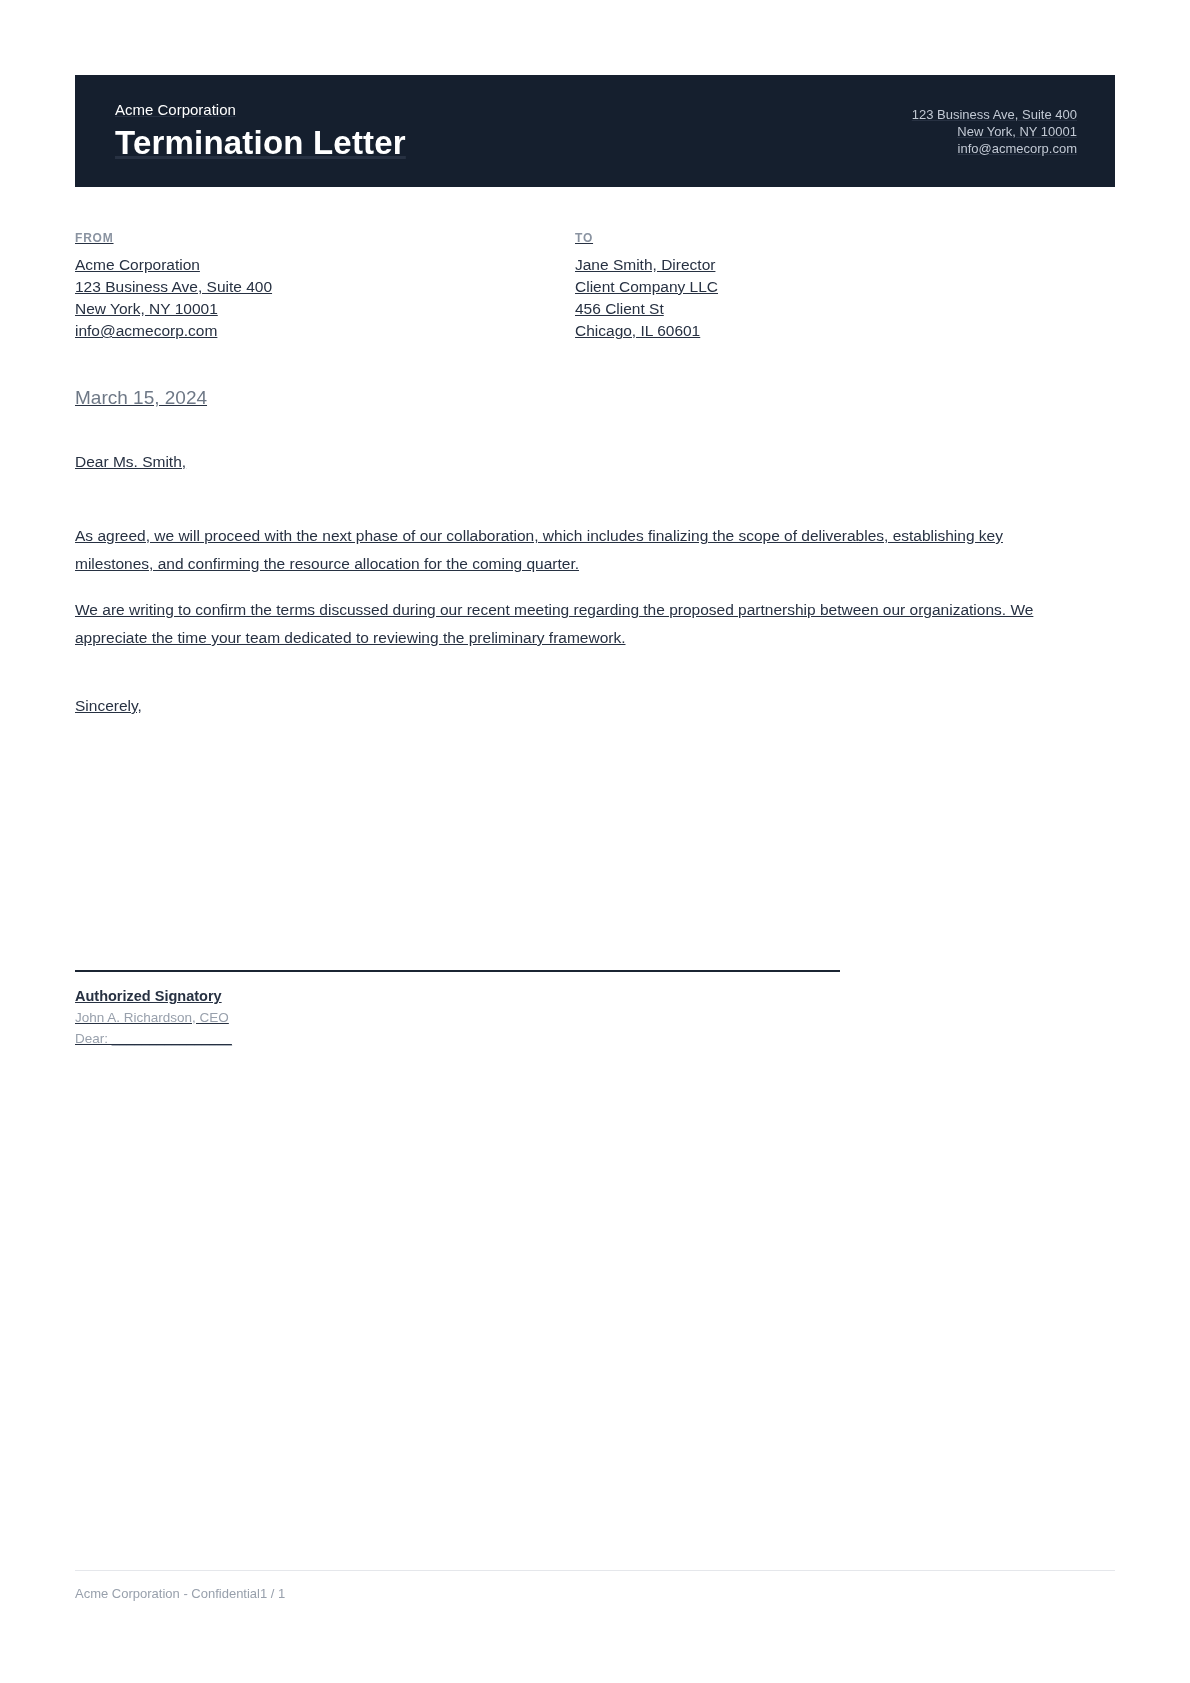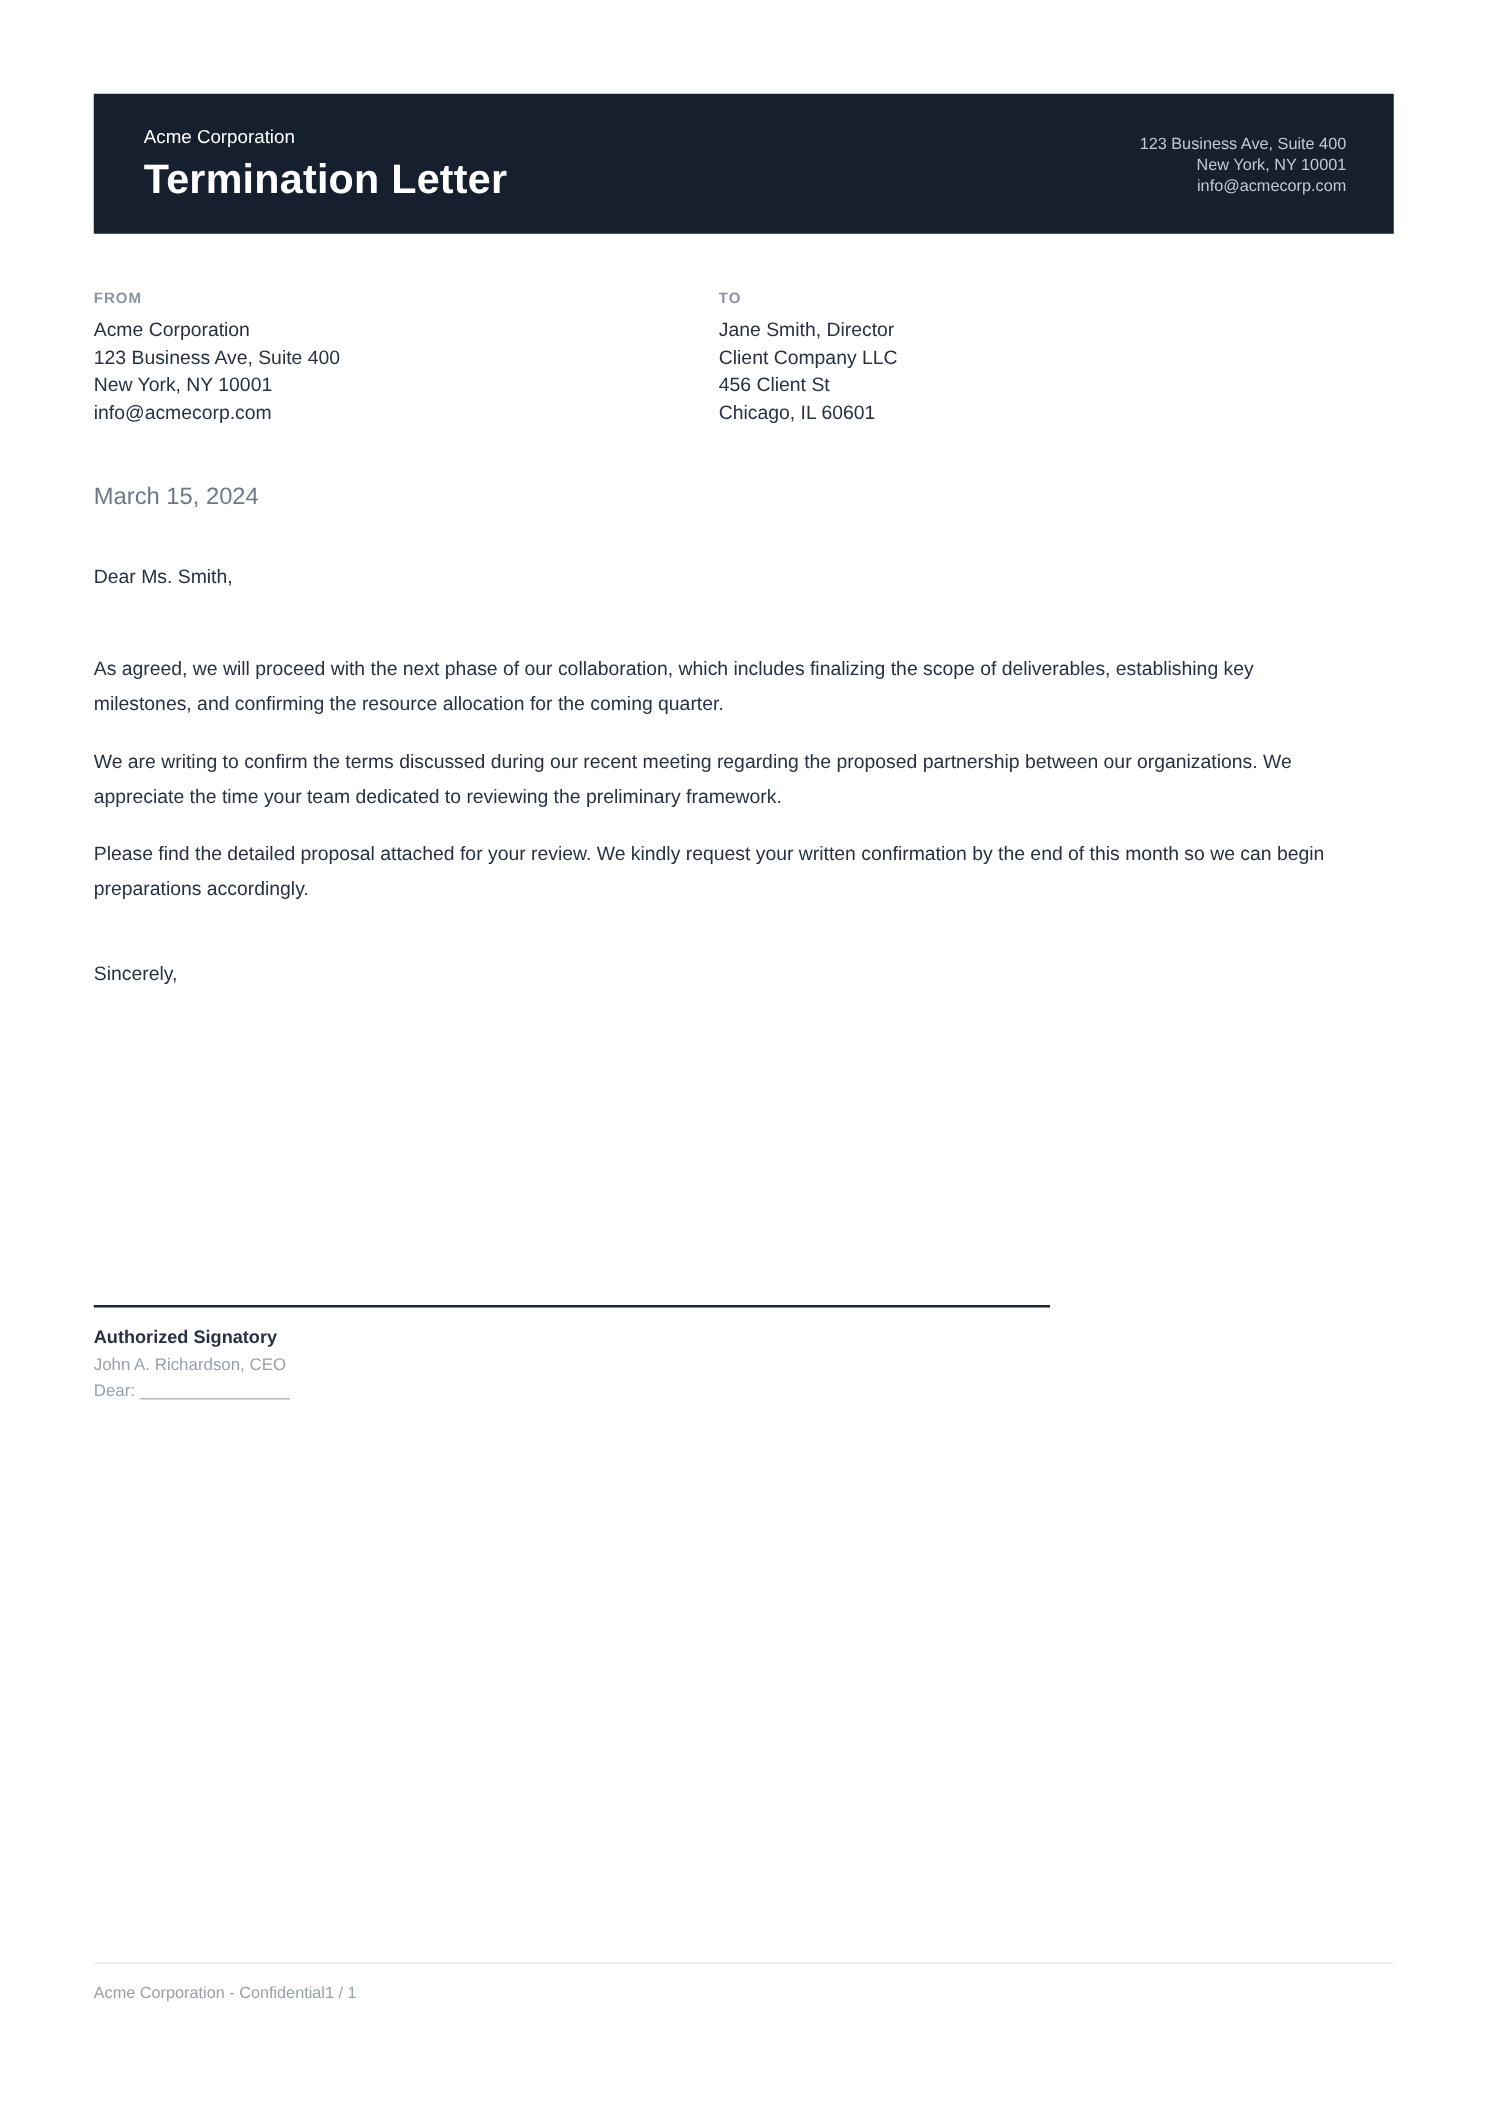--- a/index.html
+++ b/index.html
@@ -3,21 +3,21 @@
 <meta charset="utf-8">
 <style>
   :root{
     --header_bg:#151f2e; --header_text:#ffffff; --header_muted:#c2c9d4;
     --text:#273142; --muted:#6e7886; --muted_light:#98a0ac;
     --label:#8a93a1; --line:#1b2533; --divider:#e5e7eb; --page_bg:#ffffff;
   }
   *{margin:0;padding:0;box-sizing:border-box;}
   html,body{background:#fff;}
   body{font-family:"Liberation Sans","DejaVu Sans",sans-serif;color:var(--text);}
-  .page{position:relative;width:1190px;height:1683px;background:var(--page_bg);margin:0 auto;overflow:hidden;}
+  .page{position:relative;width:1190px;height:1683px;background:var(--page_bg);margin:0 auto;overflow:hidden;text-decoration:underline;}
   .content{padding:75px 75px 0 75px;}
 
   
   .letterhead{height:112px;background:var(--header_bg);display:flex;align-items:center;
     justify-content:space-between;padding:0 38px 0 40px;}
   .lh-company{color:var(--header_text);font-size:15px;margin-bottom:7px;}
   .lh-title{color:var(--header_text);font-size:33px;font-weight:bold;letter-spacing:.2px;line-height:1.1;}
   .lh-right{text-align:right;color:var(--header_muted);font-size:13px;line-height:17px;}
 
   
@@ -83,21 +83,20 @@
     </section>
 
     <section class="meta">
       <div class="date">March 15, 2024</div>
     </section>
 
     <p class="salutation">Dear Ms. Smith,</p>
 
     <p class="body-para">As agreed, we will proceed with the next phase of our collaboration, which includes finalizing the scope of deliverables, establishing key milestones, and confirming the resource allocation for the coming quarter.</p>
     <p class="body-para">We are writing to confirm the terms discussed during our recent meeting regarding the proposed partnership between our organizations. We appreciate the time your team dedicated to reviewing the preliminary framework.</p>
-    <p class="body-para">Please find the detailed proposal attached for your review. We kindly request your written confirmation by the end of this month so we can begin preparations accordingly.</p>
 
     <p class="closing">Sincerely,</p>
 
     <div class="signature">
       <div class="sig-line"></div>
       <div class="sig-title">Authorized Signatory</div>
       <div class="sig-name">John A. Richardson, CEO</div>
       <div class="sig-date">Dear: ________________</div>
     </div>
 

